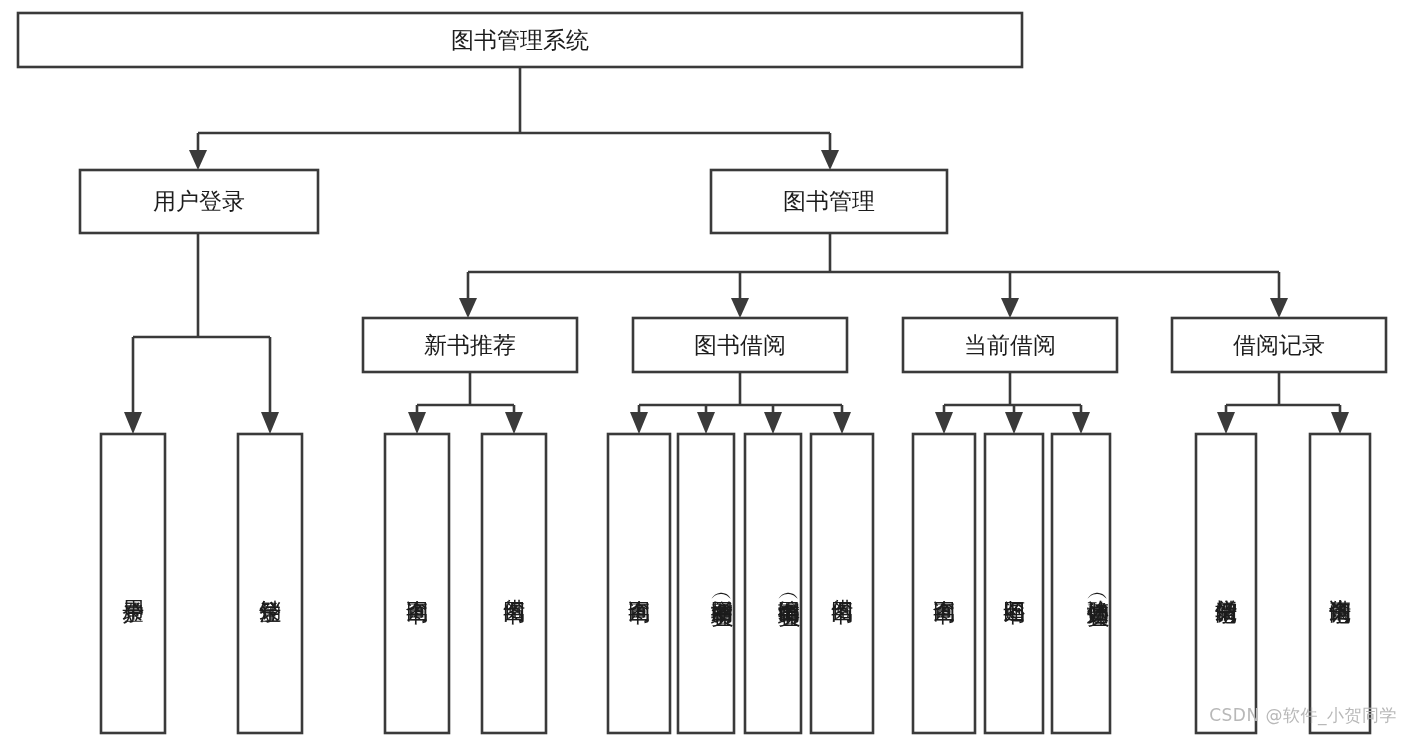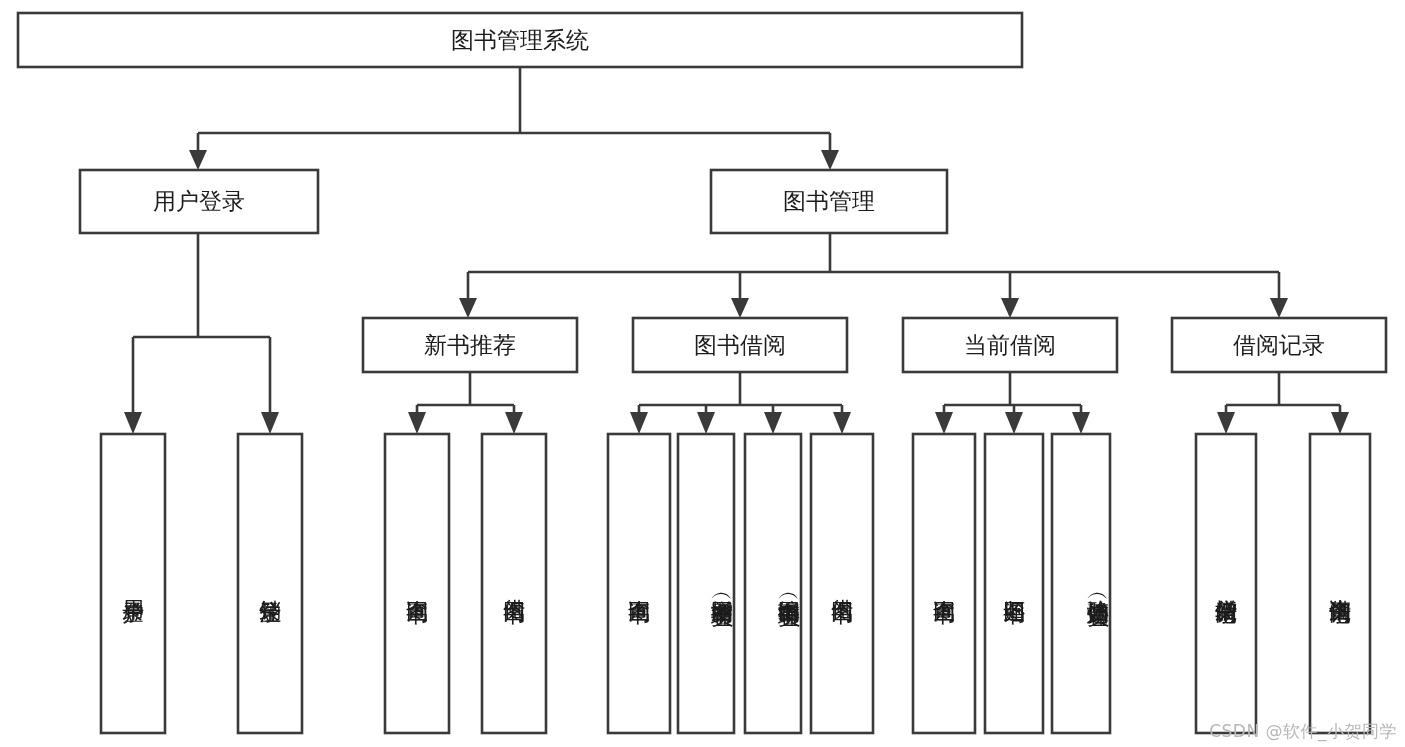--- a/index.html
+++ b/index.html
@@ -58,21 +58,21 @@
     line-height: 1.12;
     color: #1c1c1c;
     letter-spacing: 1px;
     white-space: nowrap;
     text-align: center;
     pointer-events: none;
   }
   .watermark {
     position: absolute;
     right: 8px;
-    bottom: 4px;
+    bottom: 20px;
     font-family: "DejaVu Sans", "Liberation Sans", sans-serif;
     font-size: 17px;
     color: #b8b8b8;
     letter-spacing: 0.5px;
     white-space: nowrap;
   }
 </style>
 </head>
 <body>
 

